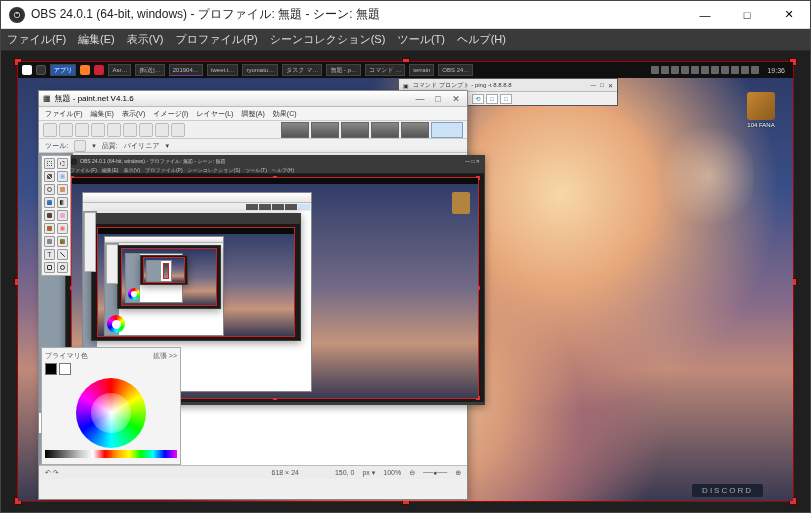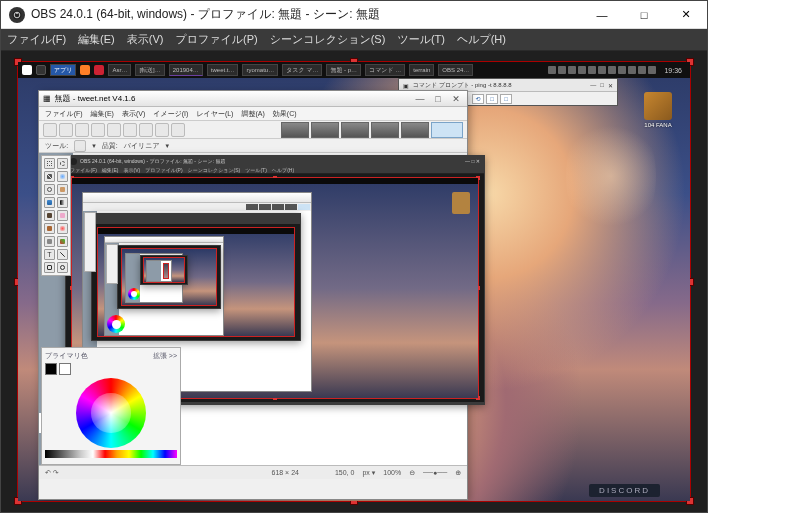--- a/index.html
+++ b/index.html
@@ -1,19 +1,19 @@
 <!DOCTYPE html>
 <html><head>
 <meta charset="utf-8">
 <style>
   * { box-sizing: border-box; margin: 0; padding: 0; font-family: "Segoe UI", "Meiryo", sans-serif; }
   body { width: 811px; height: 513px; overflow: hidden; background: #fff; }
 
   
-  .win { width: 708px; height: 513px; border: 1px solid #444; background: #fff; display: flex; flex-direction: column; }
+  .win { width: 811px; height: 513px; border: 1px solid #444; background: #fff; display: flex; flex-direction: column; }
   .titlebar { height: 28px; background: #fff; display: flex; align-items: center; padding-left: 8px; border-bottom: 1px solid #ddd; }
   .titlebar .icon { width: 16px; height: 16px; margin-right: 6px; border-radius: 50%; background: #333; display:flex;align-items:center;justify-content:center;}
   .titlebar .title { font-size: 12px; color: #222; flex: 1; white-space: nowrap; }
   .winbtns { display: flex; }
   .winbtn { width: 42px; height: 28px; display:flex;align-items:center;justify-content:center; font-size: 11px; cursor:pointer;}
 
   
   .obs { flex: 1; background: #3a3a3a; display: flex; flex-direction: column; }
   .menubar { height: 22px; background: #3a3a3a; color: #ddd; font-size: 11px; display: flex; align-items: center; padding-left: 6px; gap: 12px; border-bottom:1px solid #2a2a2a;}
   .menubar span { cursor:pointer; }
@@ -234,21 +234,21 @@
               <div class="cmd-sep"></div>
               <div class="ctb">⟲</div>
               <div class="ctb">□</div>
               <div class="ctb">□</div>
             </div>
           </div>
 
           <div class="pdn">
             <div class="pdn-title">
               <span>▦</span>
-              <span>無題 - tweet.net V4.1.6</span>
+              <span>無題 - paint.net V4.1.6</span>
               <span class="sp"></span>
               <span class="wb">—</span>
               <span class="wb">□</span>
               <span class="wb">✕</span>
             </div>
             <div class="pdn-menu">
               <span>ファイル(F)</span>
               <span>編集(E)</span>
               <span>表示(V)</span>
               <span>イメージ(I)</span>

